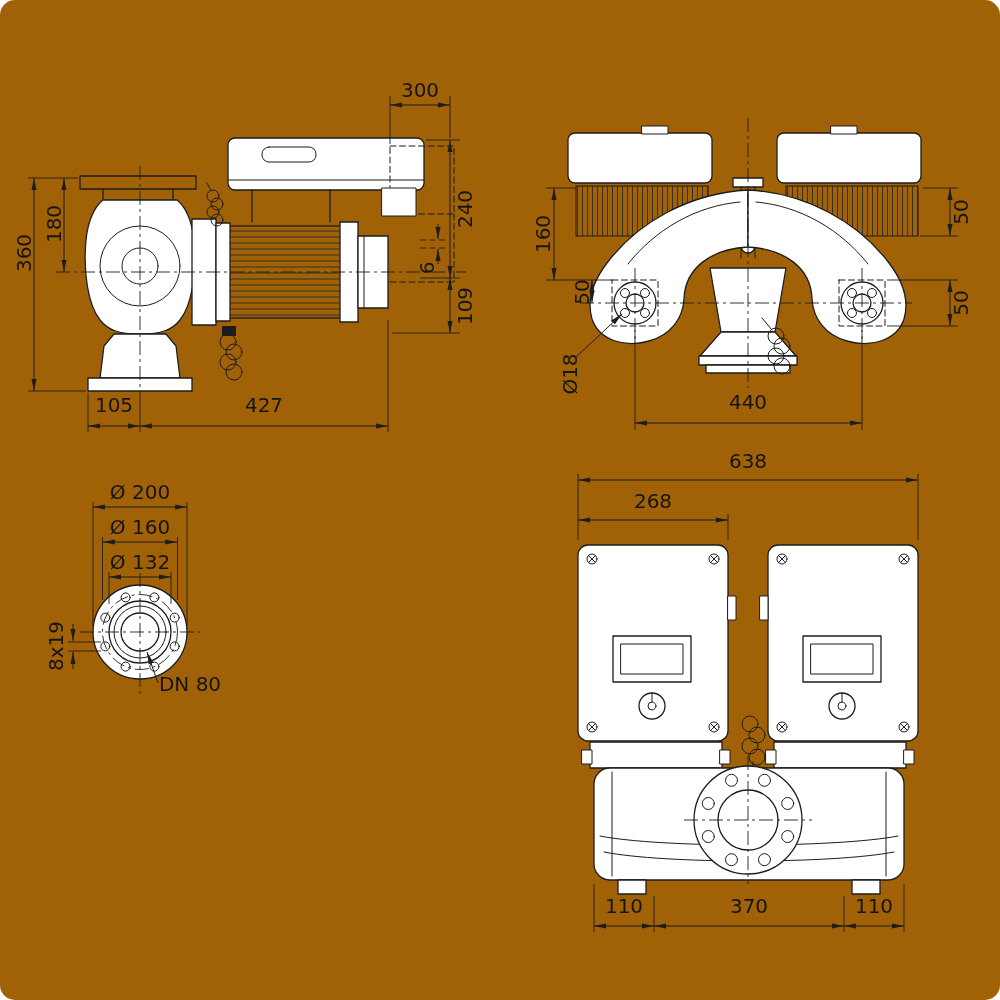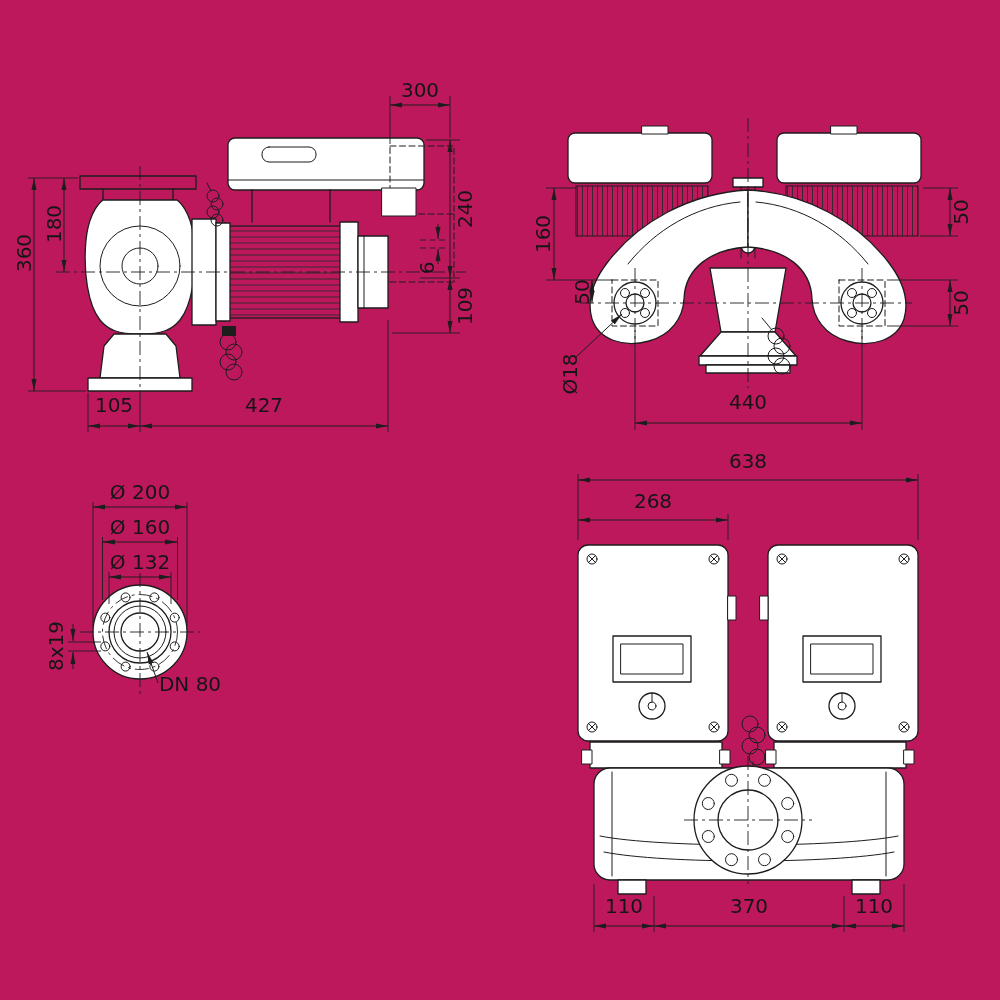--- a/index.html
+++ b/index.html
@@ -1,16 +1,16 @@
 <!DOCTYPE html>
 <html><head>
 <meta charset="utf-8">
 <style>
   html,body{margin:0;padding:0;background:#ffffff;}
-  .page{width:1000px;height:1000px;background:#be185d;position:relative;}
+  .page{width:1000px;height:1000px;background:#a16207;position:relative;border-radius:15px;}
   .ln{fill:none;stroke:#1d1d1d;stroke-width:1.3;stroke-linecap:round;stroke-linejoin:round;}
   .lnw{fill:#ffffff;stroke:#1d1d1d;stroke-width:1.3;stroke-linecap:round;stroke-linejoin:round;}
   .thin{stroke-width:1;}
   .hid{stroke-dasharray:6 3.5;}
   .cl{fill:none;stroke:#1d1d1d;stroke-width:0.9;stroke-dasharray:14 4 3 4;}
   .dim{fill:none;stroke:#1d1d1d;stroke-width:1;}
   .ext{fill:none;stroke:#1d1d1d;stroke-width:0.9;}
   text.dl{font-family:"DejaVu Sans","Liberation Sans",sans-serif;font-size:20px;fill:#151515;text-anchor:middle;}
 </style>
 </head>

